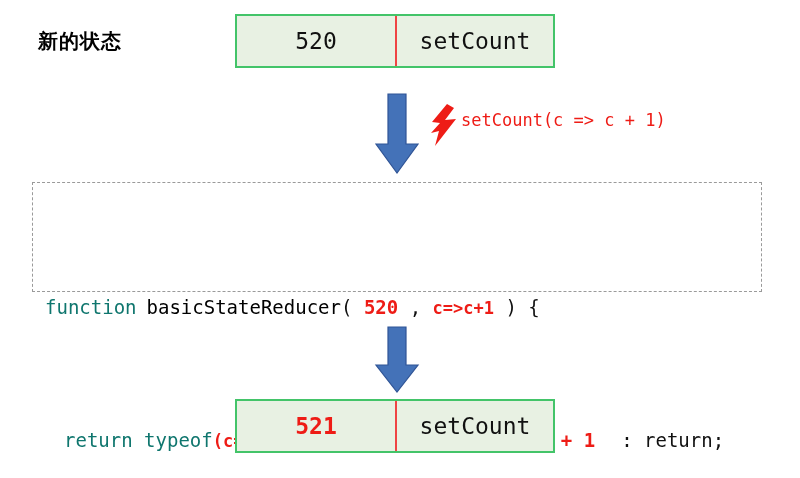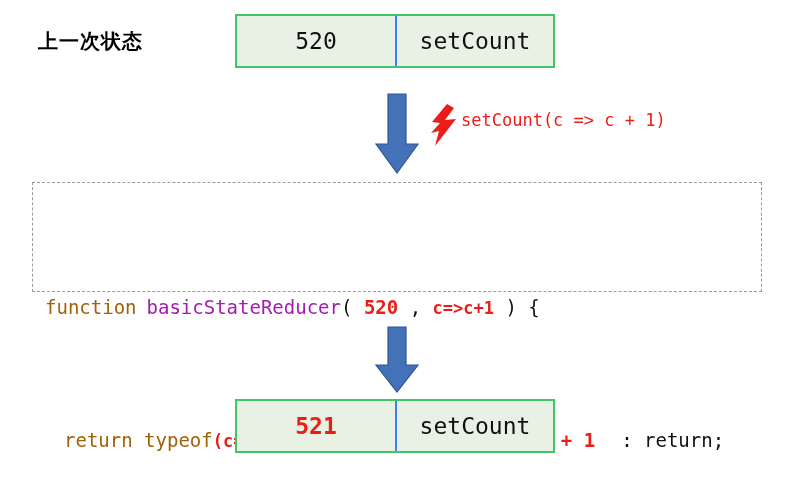--- a/index.html
+++ b/index.html
@@ -40,21 +40,21 @@
   .state-cell {
     display: flex;
     align-items: center;
     justify-content: center;
     font-family: "DejaVu Sans Mono", monospace;
     font-size: 23px;
     color: #111111;
     box-sizing: border-box;
   }
   .state-cell.left  { width: 160px; }
-  .state-cell.right { width: 160px; border-left: 2px solid #3b82f6; }
+  .state-cell.right { width: 160px; border-left: 2px solid #ef4444; }
   .state-cell.hot   { color: #ee1c16; font-weight: bold; }
 
   #box-prev { left: 235px; top: 14px;  width: 320px; height: 54px; }
   #box-new  { left: 235px; top: 399px; width: 320px; height: 54px; }
 
   
   .block-arrow { position: absolute; }
 
   
   #bolt-icon { position: absolute; left: 430px; top: 104px; }
@@ -80,37 +80,37 @@
     border: 1px dashed #9a9a9a;
     background: #ffffff;
     box-sizing: border-box;
     padding: 9px 0 0 12px;
     font-family: "DejaVu Sans Mono", monospace;
     font-size: 19px;
     line-height: 33px;
     color: #111111;
     white-space: pre;
   }
-  .tok-kw     { color: #a16207; }
-  .tok-fn     { color: #a21caf; }
+  .tok-kw     { color: #0f766e; }
+  .tok-fn     { color: #000000; }
   .tok-str    { color: #0fa83c; }
   .tok-plain  { color: #111111; }
   .tok-hot    { color: #ee1c16; font-weight: bold; }
   .tok-hot-sm { color: #ee1c16; font-weight: bold; font-size: 17px; text-align: right; }
   .code-line  { display: block; }
   .indent     { display: inline-block; width: 19px; }
   .gap-sm     { display: inline-block; width: 10px; }
   .gap-md     { display: inline-block; width: 26px; }
 </style>
 </head>
 <body>
 
 <div id="canvas">
 
-  <div class="side-label" id="label-prev">上一次状态</div>
+  <div class="side-label" id="label-prev">新的状态</div>
 
   <div class="state-box" id="box-prev">
     <div class="state-cell left">520</div>
     <div class="state-cell right">setCount</div>
   </div>
 
   <svg class="block-arrow" id="arrow-top" style="left:374px; top:92px;" width="46" height="84" viewBox="0 0 46 84">
     <polygon points="14,2 32,2 32,52 44,52 23,81 2,52 14,52" fill="#4472b8" stroke="#2f5496" stroke-width="1.2"></polygon>
   </svg>
 

